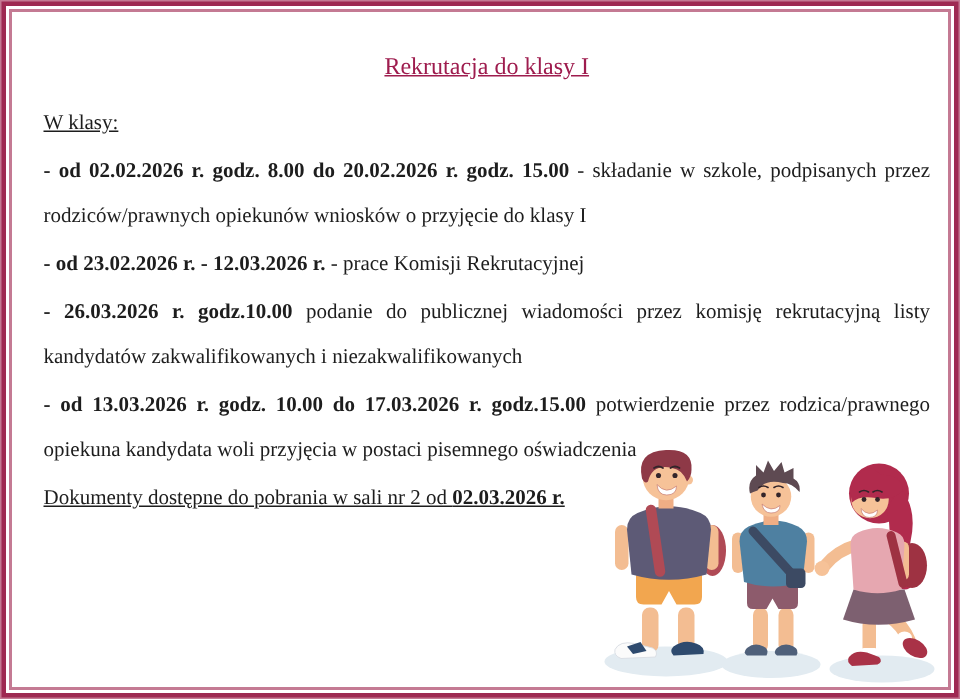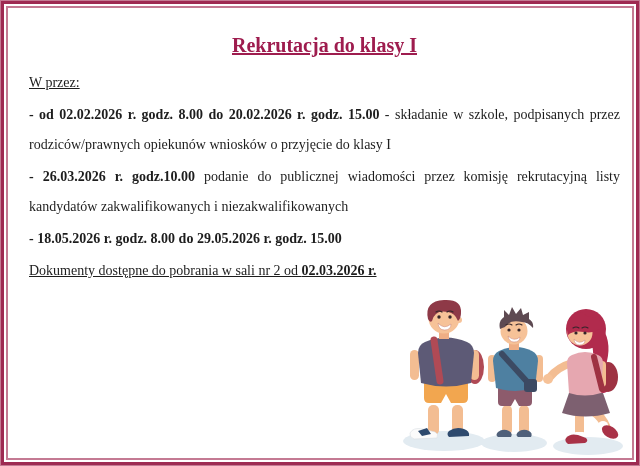--- a/index.html
+++ b/index.html
@@ -26,22 +26,22 @@
   }
   .content {
     position: absolute;
     left: 0; top: 0; right: 0;
     padding: 24px 16px 0 25px;
     color: var(--text, #1D1D1D);
     font-size: 14px;
     line-height: 30px;
   }
   h1.title {
-    font-size: 20px;
-    font-weight: 700;
+    font-size: 16px;
+    font-weight: 400;
     color: var(--accent, #9E1C4E);
     text-align: center;
     text-decoration: underline;
     margin: 6px 0 12px;
     line-height: 22px;
   }
   p { margin: 0 0 2px; }
   .justify { text-align: justify; }
   .underline { text-decoration: underline; }
   strong { font-weight: 700; }
@@ -53,30 +53,31 @@
 </style>
 </head>
 <body>
 
 <div class="page">
   <div class="frame-line"></div>
 
   <div class="content">
     <h1 class="title">Rekrutacja do klasy I</h1>
 
-    <p class="underline">W przez:</p>
+    <p class="underline">W klasy:</p>
 
     <p class="justify"><strong>- od 02.02.2026 r. godz. 8.00 do 20.02.2026 r. godz. 15.00</strong><span> - składanie w szkole, podpisanych przez rodziców/prawnych opiekunów wniosków o przyjęcie do klasy I</span></p>
 
+    <p><strong>- od 23.02.2026 r. - 12.03.2026 r.</strong><span> - prace Komisji Rekrutacyjnej</span></p>
 
     <p class="justify"><strong>- 26.03.2026 r. godz.10.00</strong><span> podanie do publicznej wiadomości przez komisję rekrutacyjną listy kandydatów zakwalifikowanych i niezakwalifikowanych</span></p>
 
+    <p class="justify"><strong>- od 13.03.2026 r. godz. 10.00 do 17.03.2026 r. godz.15.00</strong><span> potwierdzenie przez rodzica/prawnego opiekuna kandydata woli przyjęcia w postaci pisemnego oświadczenia</span></p>
 
 
-    <p><strong>- 18.05.2026 r. godz. 8.00 do 29.05.2026 r. godz. 15.00</strong></p>
 
     <p class="underline"><span>Dokumenty dostępne do pobrania w sali nr 2 od </span><strong>02.03.2026 r.</strong></p>
   </div>
 
   <svg class="illustration" viewBox="0 0 240 168" aria-hidden="true">
 
     <ellipse cx="48" cy="146" rx="41" ry="10" fill="#e2ebf1"></ellipse>
     <ellipse cx="118" cy="148" rx="33" ry="9" fill="#e2ebf1"></ellipse>
     <ellipse cx="192" cy="151" rx="35" ry="9" fill="#e2ebf1"></ellipse>
 

